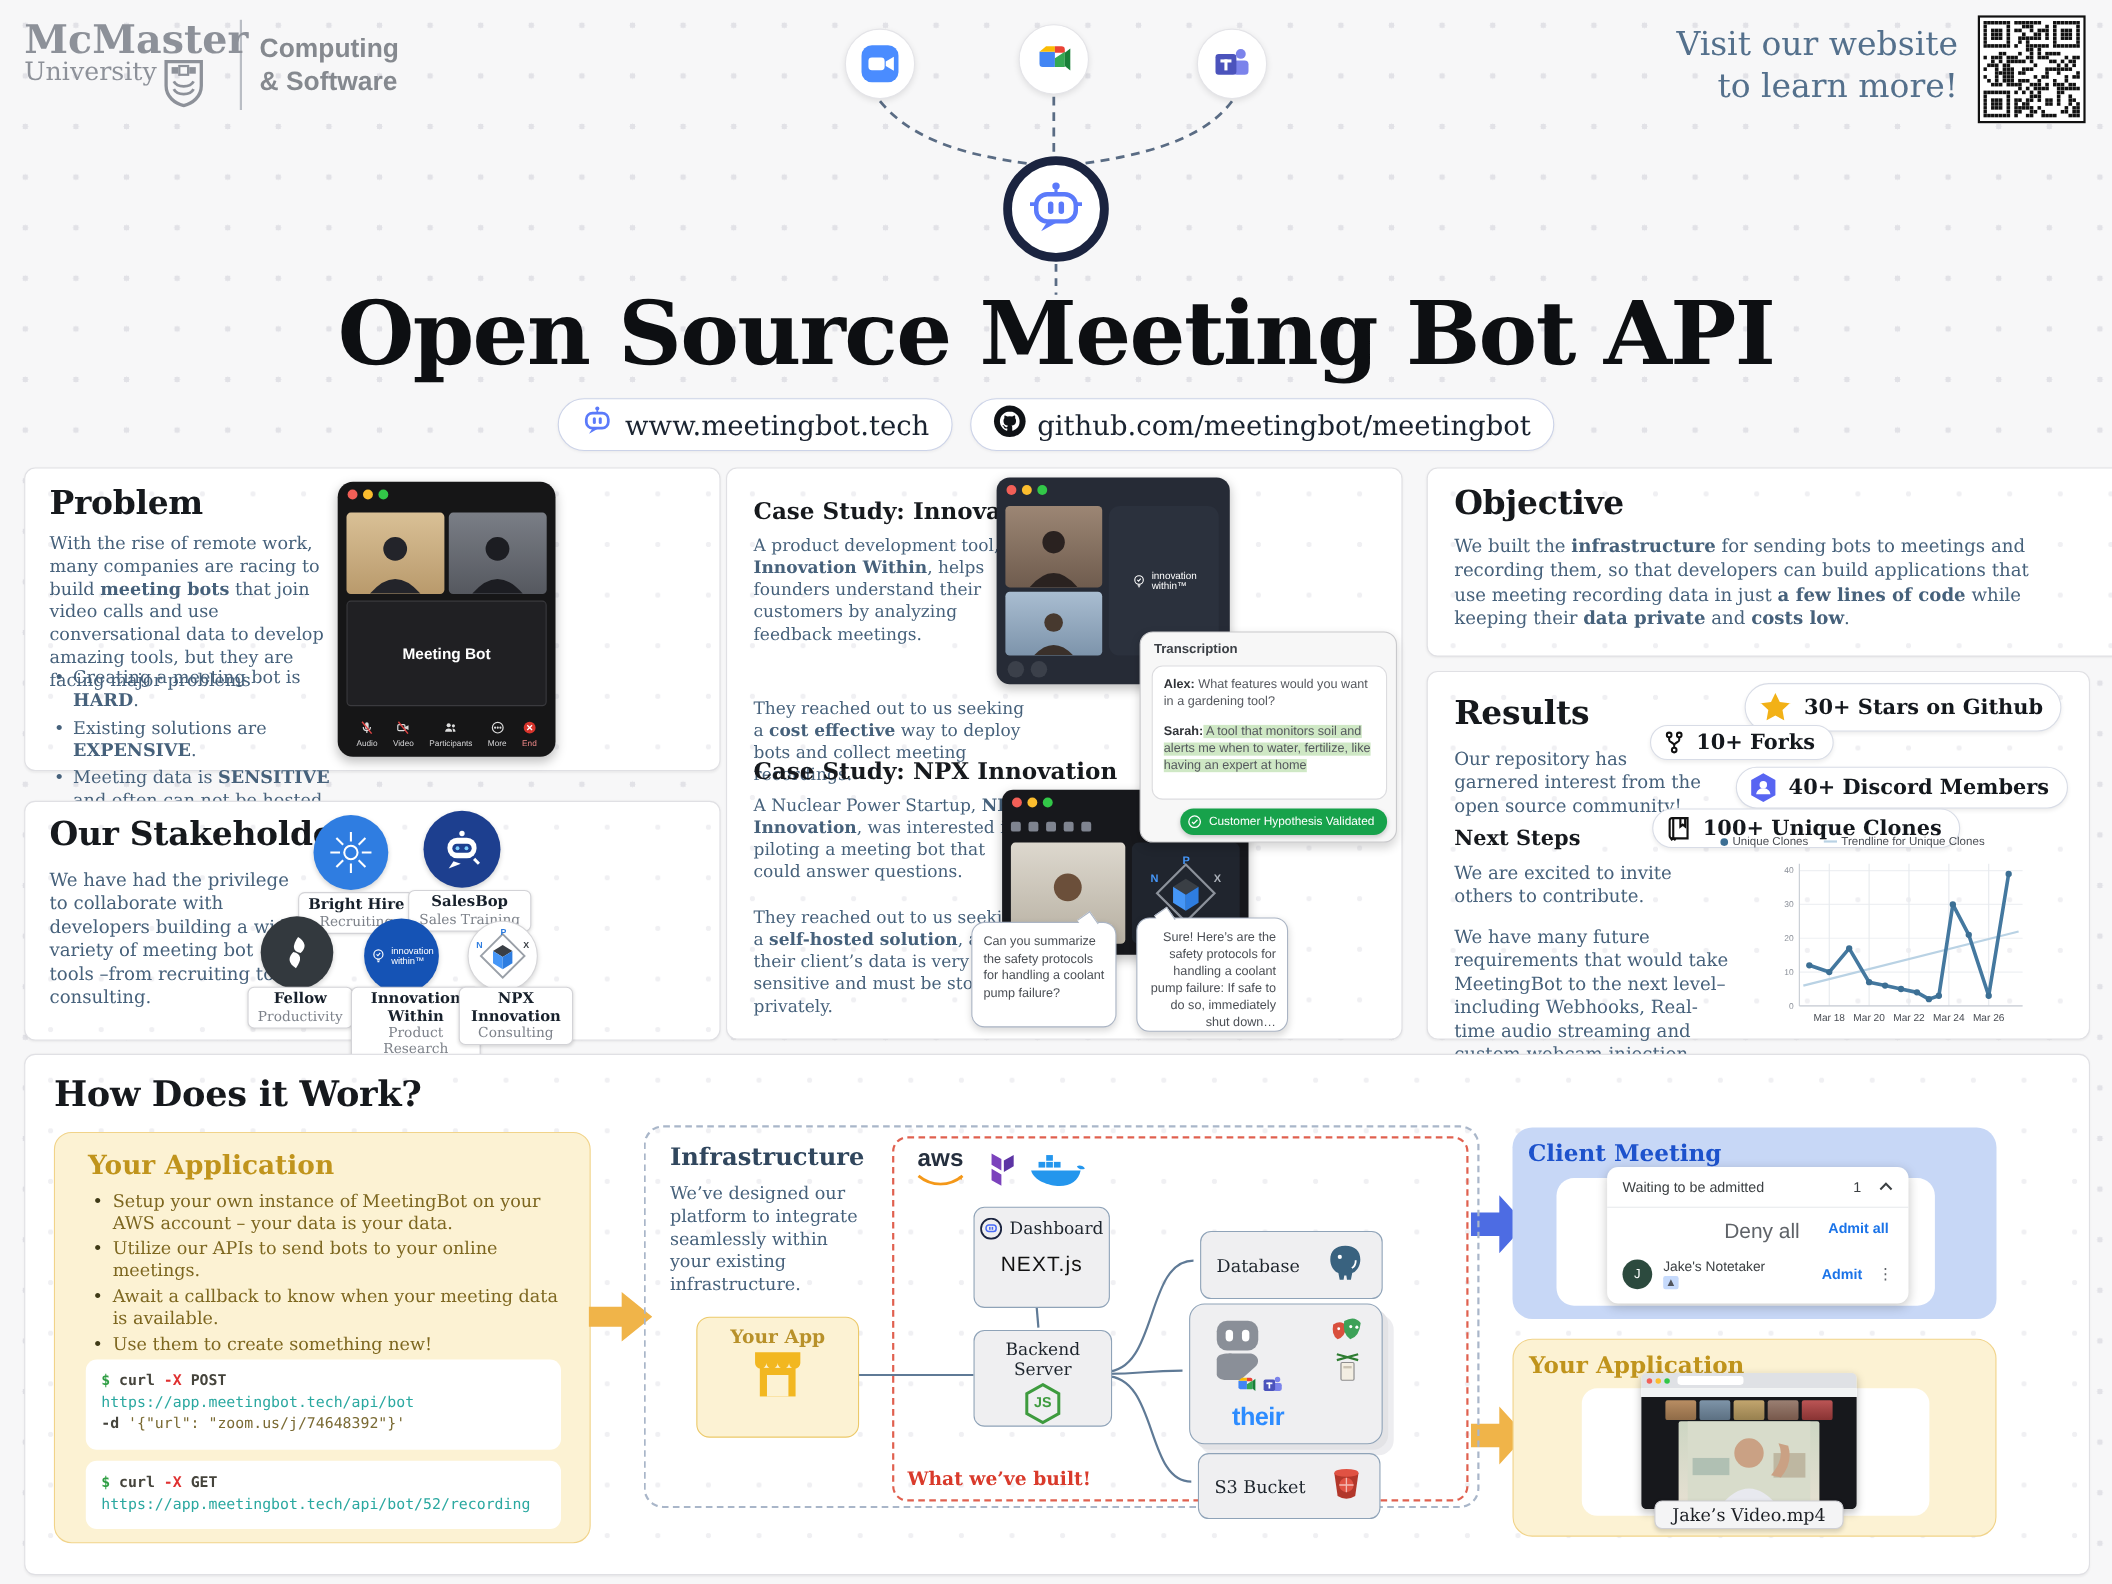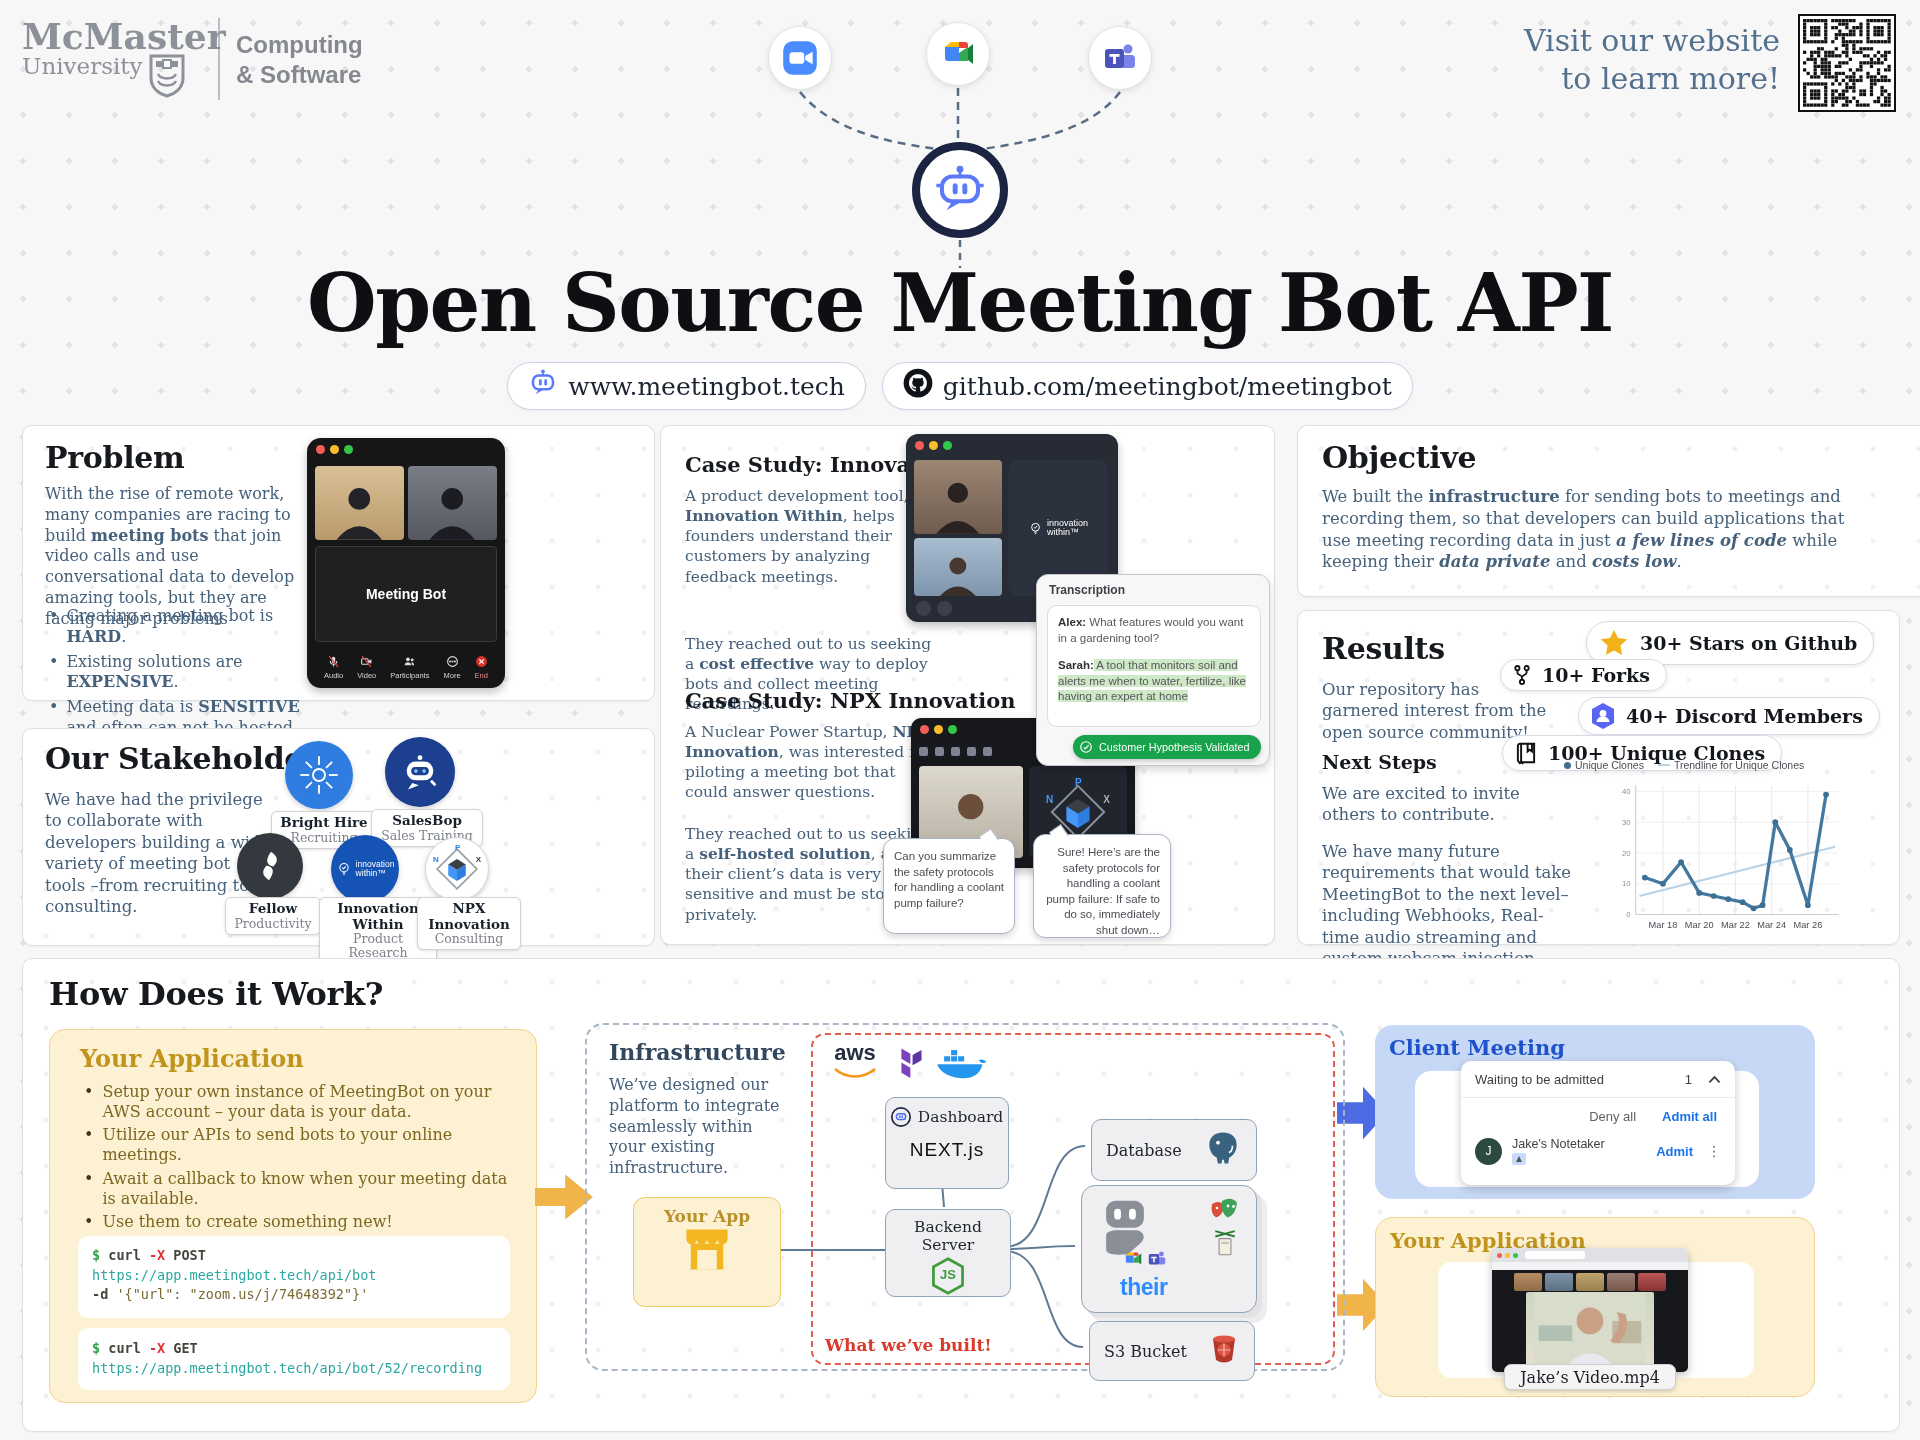--- a/index.html
+++ b/index.html
@@ -13,21 +13,21 @@
   }
   .abs{position:absolute}
   .card{
     position:absolute;background-color:#fff;border:1px solid #e0e0e4;border-radius:10px;
     background-image:radial-gradient(#f0f0f3 2.4px,transparent 2.6px);background-size:46px 46px;
     box-shadow:0 1px 2px rgba(0,0,0,.05);
   }
   .sans{font-family:"Liberation Sans",sans-serif}
   .mono{font-family:"DejaVu Sans Mono","Liberation Mono",monospace}
   .b{font-weight:700}
-  .i{font-style:italic}
+  .i{}
   .h2{font-size:30px;font-weight:700;color:#16191d;letter-spacing:-.3px}
   .body-text{color:#46617b;font-size:16px;line-height:1.3}
   .tok-g{color:#2f9e44;font-weight:700}
   .tok-k{color:#45443c;font-weight:700}
   .tok-r{color:#e03131;font-weight:700}
   .tok-u{color:#2aa8a0}
   .tok-o{color:#7a6a33}
   
   .logo-mcm{color:#8d9199}
   .traffic{display:flex;gap:5px;padding:7px 9px}
@@ -1075,21 +1075,21 @@
       <div class="abs gm" style="left:86px;top:36px;width:274px;height:124px;background:#fff;border-radius:10px;box-shadow:0 3px 10px rgba(0,0,0,.22)">
         <div style="display:flex;align-items:center;padding:9px 14px;border-bottom:1px solid #e8eaed">
           <span style="font-size:13px;color:#3c4043">Waiting to be admitted</span>
           <span style="flex:1"></span>
           <span style="font-size:13px;color:#3c4043;margin-right:16px">1</span>
           <span><svg width="13" height="9" viewBox="0 0 14 9" fill="none" stroke="#3c4043" stroke-width="2">
                 <path d="M1.5 7.5 L7 2 L12.5 7.5"></path>
               </svg></span>
         </div>
         <div style="display:flex;justify-content:flex-end;gap:26px;padding:11px 18px 6px 14px">
-          <span style="font-size:13px;color:#5f6368">Deny all</span>
+          <span style="font-size:19px;color:#5f6368">Deny all</span>
           <span style="font-size:13px;color:#1a73e8;font-weight:700">Admit all</span>
         </div>
         <div style="display:flex;align-items:center;padding:7px 14px;gap:10px">
           <span style="width:27px;height:27px;border-radius:50%;background:#2c4a3e;color:#fff;font-size:12px;display:flex;align-items:center;justify-content:center">
               <span>J</span>
             </span>
           <span style="display:flex;flex-direction:column">
             <span style="font-size:12.5px;color:#3c4043">Jake's Notetaker</span>
             <span style="width:14px;height:12px;background:#c6dafc;border-radius:2px;margin-top:2px;display:flex;align-items:center;justify-content:center">
                 <span style="width:0;height:0;border-left:3.5px solid transparent;border-right:3.5px solid transparent;border-bottom:6px solid #51555c"></span>

